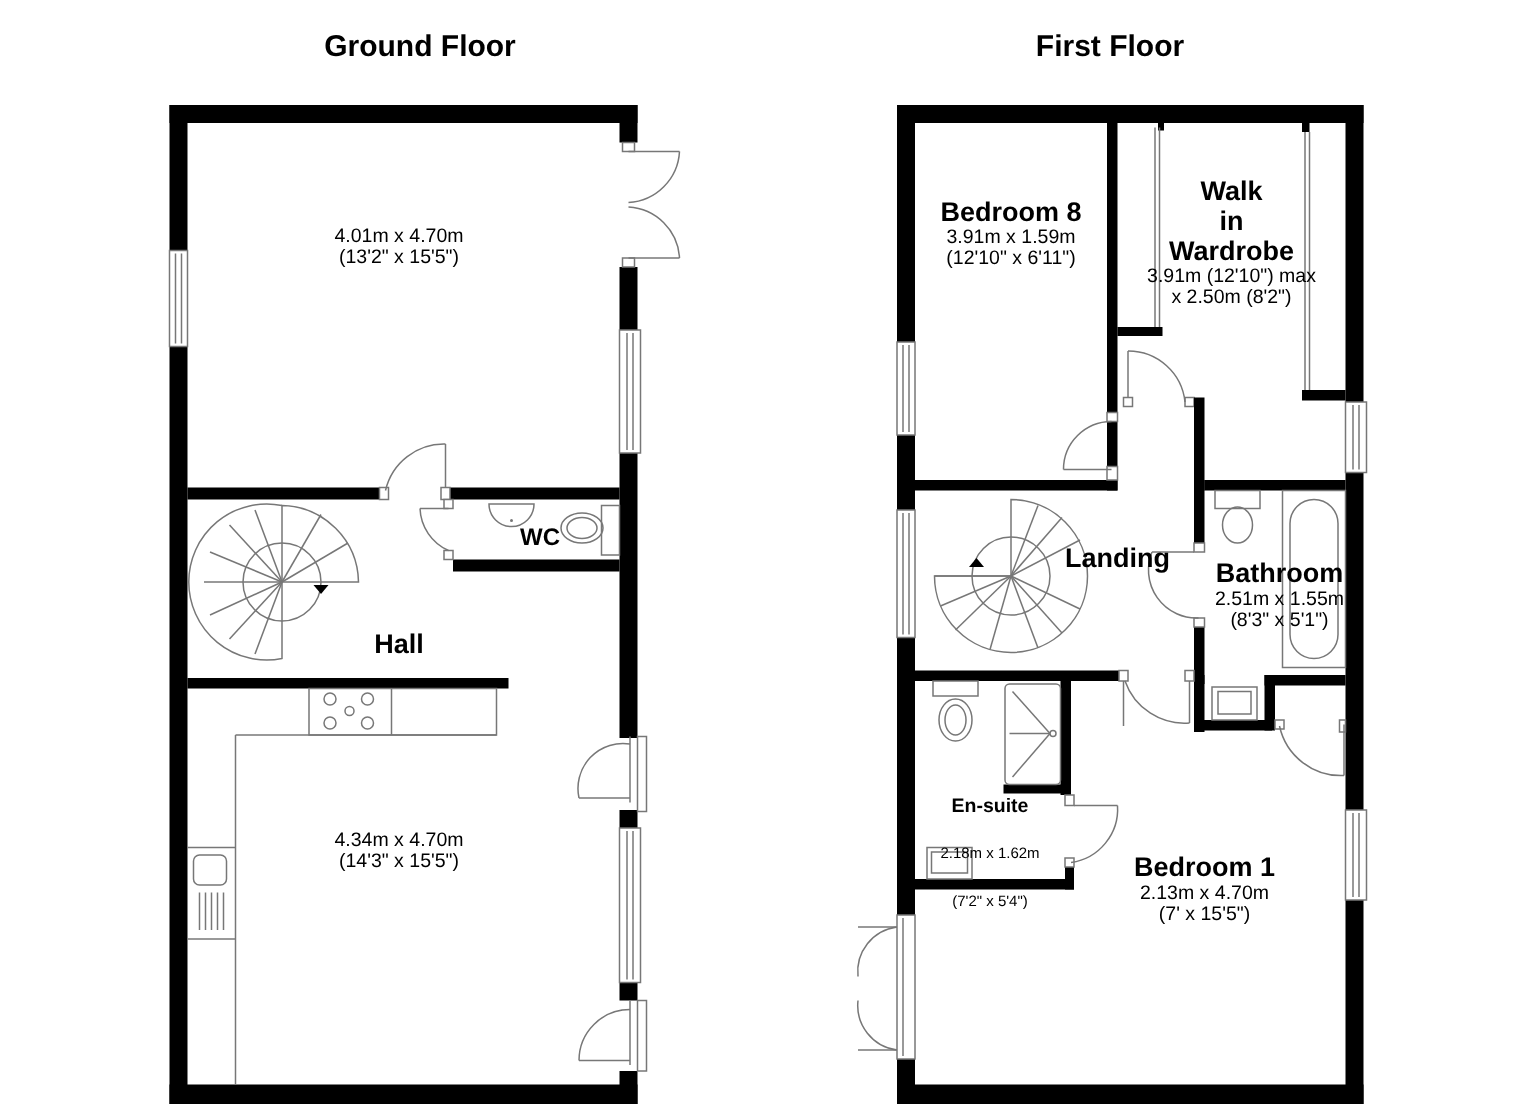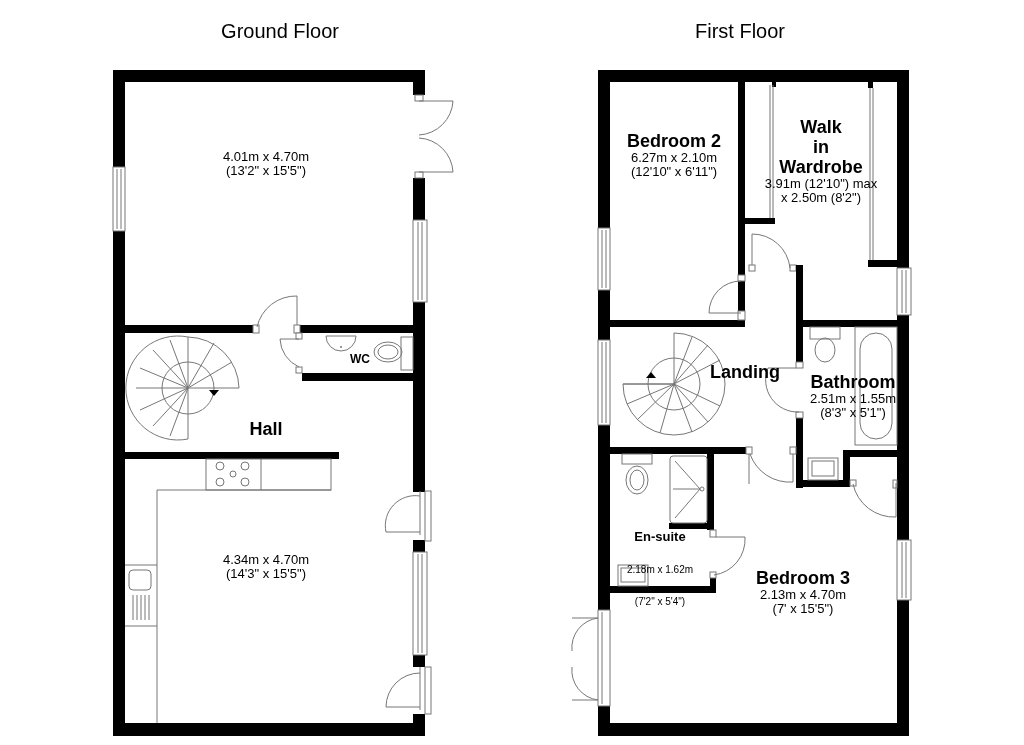--- a/index.html
+++ b/index.html
@@ -1,17 +1,17 @@
 <!DOCTYPE html>
 <html><head>
 <meta charset="utf-8">
 <style>
   html, body { margin: 0; padding: 0; background: #ffffff; }
   body { width: 1024px; height: 745px; position: relative; overflow: hidden; font-family: "Liberation Sans", sans-serif; color: #000; }
-  .floor-title { position: absolute; top: 20px; font-size: 20px; font-weight: normal; text-align: center; width: 300px; }
+  .floor-title { position: absolute; top: 20px; font-size: 20px; font-weight: bold; text-align: center; width: 300px; }
   #title-ground { left: 130px; }
   #title-first { left: 590px; }
   svg { position: absolute; left: 0; top: 0; }
   .wall { fill: #000; }
   .thin { fill: none; stroke: #777; stroke-width: 1; }
   .thinw { fill: #fff; stroke: #777; stroke-width: 1; }
   .label { position: absolute; text-align: center; line-height: 1.0; }
   .rname { font-weight: bold; font-size: 18px; display: block; line-height: 20px; }
   .rdim { font-size: 13px; display: block; line-height: 14px; }
   .small .rname { font-size: 13px; line-height: 15px; }
@@ -301,30 +301,30 @@
 </svg>
 
 <div class="label" style="left:176px; top:150px; width:180px;">
   <span class="rdim">4.01m x 4.70m</span>
   <span class="rdim">(13'2" x 15'5")</span>
 </div>
 <div class="label" style="left:226px; top:394px; width:80px;margin-top:25px;">
   <span class="rname">Hall</span>
 </div>
 <div class="label" style="left:345px; top:352px; width:30px;">
-  <span class="rname" style="font-size:12px;line-height:14px;">WC</span>
+  <span class="rname" style="font-size:16px;line-height:14px;">WC</span>
 </div>
 <div class="label" style="left:176px; top:553px; width:180px;">
   <span class="rdim">4.34m x 4.70m</span>
   <span class="rdim">(14'3" x 15'5")</span>
 </div>
 
 <div class="label" style="left:604px; top:131px; width:140px;">
-  <span class="rname">Bedroom 2</span>
-  <span class="rdim">6.27m x 2.10m</span>
+  <span class="rname">Bedroom 8</span>
+  <span class="rdim">3.91m x 1.59m</span>
   <span class="rdim">(12'10" x 6'11")</span>
 </div>
 <div class="label" style="left:746px; top:117px; width:150px;">
   <span class="rname">Walk</span>
   <span class="rname">in</span>
   <span class="rname">Wardrobe</span>
   <span class="rdim">3.91m (12'10") max</span>
   <span class="rdim">x 2.50m (8'2")</span>
 </div>
 <div class="label" style="left:700px; top:362px; width:90px;">
@@ -334,16 +334,16 @@
   <span class="rname">Bathroom</span>
   <span class="rdim">2.51m x 1.55m</span>
   <span class="rdim">(8'3" x 5'1")</span>
 </div>
 <div class="label small" style="left:612px; top:529px; width:96px;">
   <span class="rname">En-suite</span>
   <span class="rdim">2.18m x 1.62m</span>
   <span class="rdim">(7'2" x 5'4")</span>
 </div>
 <div class="label" style="left:728px; top:568px; width:150px;">
-  <span class="rname">Bedroom 3</span>
+  <span class="rname">Bedroom 1</span>
   <span class="rdim">2.13m x 4.70m</span>
   <span class="rdim">(7' x 15'5")</span>
 </div>
 
 </body></html>

